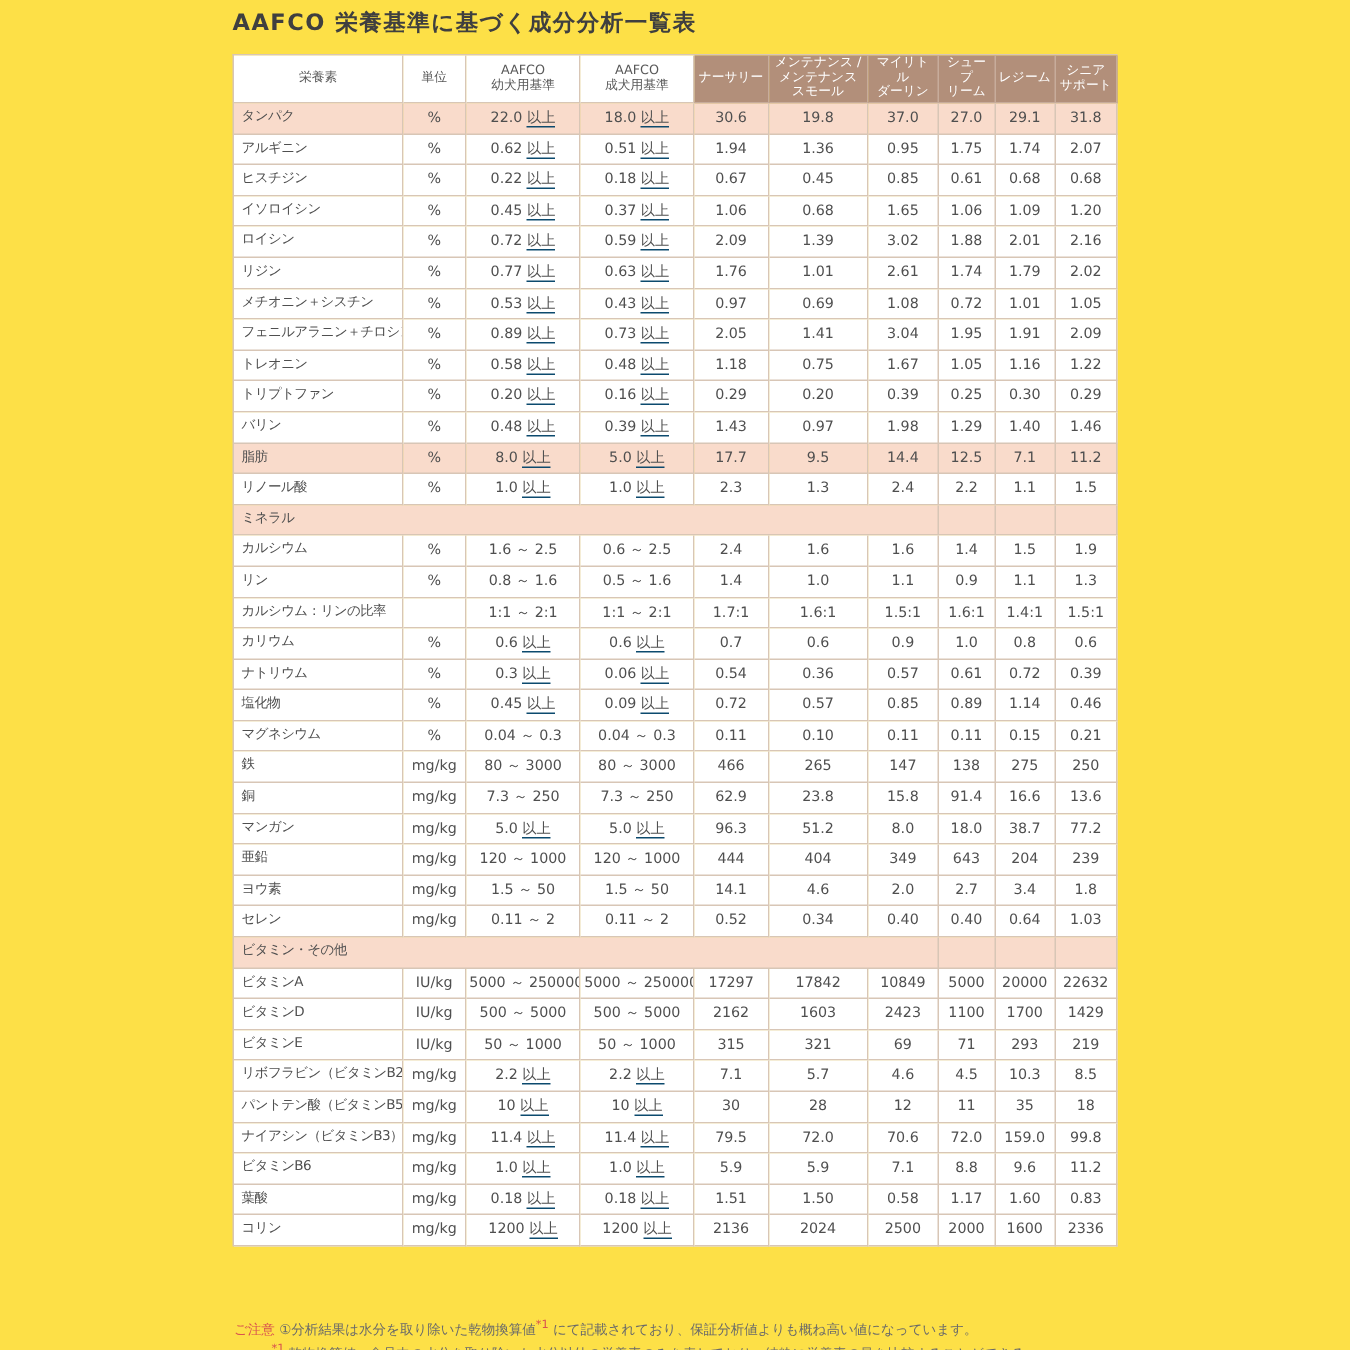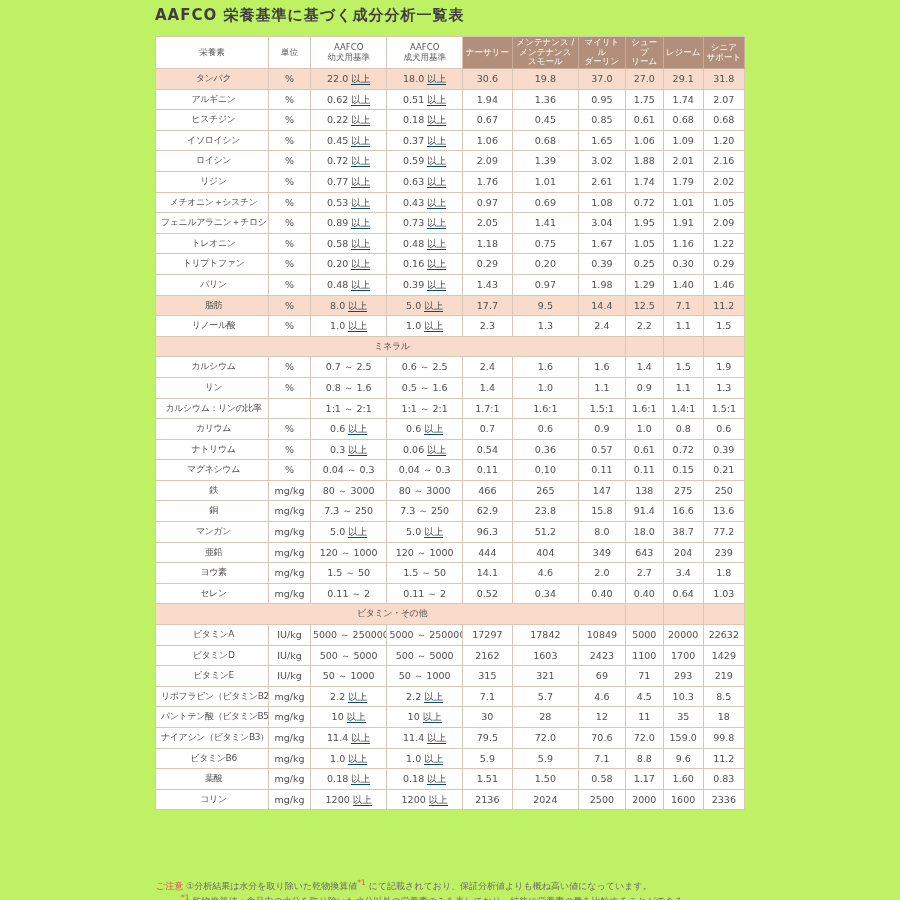--- a/index.html
+++ b/index.html
@@ -1,17 +1,17 @@
 <!DOCTYPE html>
 <html><head>
 <meta charset="utf-8">
 <style>
   html,body { margin:0; padding:0; background:#ffffff; }
   body { width:900px; height:900px; font-family:"DejaVu Sans","Liberation Sans",sans-serif; }
-  .page { position:relative; width:900px; height:900px; background:#bef264; overflow:hidden; }
+  .page { position:relative; width:900px; height:900px; background:#fde047; overflow:hidden; }
 
   .title {
     position:absolute; left:155px; top:6px;
     font-size:15px; font-weight:bold; color:#3f3f3f; letter-spacing:1px;
   }
 
   table.analysis {
     position:absolute; left:155px; top:36px; width:590px;
     table-layout:fixed; border-collapse:separate; border-spacing:0;
     border-top:1px solid #d8c6b6; border-left:1px solid #d8c6b6;
@@ -24,21 +24,21 @@
   }
   thead th {
     height:32px; font-size:8.5px; line-height:1.15;
     white-space:pre-line; vertical-align:middle; background:#ffffff; color:#585858;
   }
   thead th.product {
     background:#b28f7a; color:#ffffff;
     border-right-color:#c7ac9b; border-bottom-color:#c7ac9b;
   }
   tbody td { height:19.6px; line-height:19.6px; white-space:nowrap; background:#fff; }
-  td.label { text-align:center; padding-left:5px; font-size:9px; letter-spacing:-0.4px; }
+  td.label { text-align:left; padding-left:5px; font-size:9px; letter-spacing:-0.4px; }
   tr.highlight td, tr.section td { background:#f9dbcb; }
   .ijou { border-bottom:1px solid #0c4a6e; }
 
   .notes { position:absolute; left:156px; top:838px; width:610px; font-size:9px; color:#6a6a6a; line-height:1.35;margin-top:40px; }
   .note-red { color:#d9534f; }
   .sup { color:#d9534f; font-size:7.5px; vertical-align:super; }
   .note-line-2 { margin-left:25px; margin-top:1px; }
   .note-line-3 { margin-left:25px; margin-top:12px; }
 </style>
 </head>
@@ -241,21 +241,21 @@
         </tr>
         <tr class="section">
           <td class="label" colspan="7">ミネラル</td>
           <td></td>
           <td></td>
           <td></td>
         </tr>
         <tr class="normal">
           <td class="label">カルシウム</td>
           <td>%</td>
-          <td>0.7 ～ 2.5</td>
+          <td>1.6 ～ 2.5</td>
           <td>0.6 ～ 2.5</td>
           <td>2.4</td>
           <td>1.6</td>
           <td>1.6</td>
           <td>1.4</td>
           <td>1.5</td>
           <td>1.9</td>
         </tr>
         <tr class="normal">
           <td class="label">リン</td>
@@ -297,20 +297,32 @@
           <td class="label">ナトリウム</td>
           <td>%</td>
           <td>0.3 <span class="ijou">以上</span></td>
           <td>0.06 <span class="ijou">以上</span></td>
           <td>0.54</td>
           <td>0.36</td>
           <td>0.57</td>
           <td>0.61</td>
           <td>0.72</td>
           <td>0.39</td>
+        </tr>
+        <tr class="normal">
+          <td class="label">塩化物</td>
+          <td>%</td>
+          <td>0.45 <span class="ijou">以上</span></td>
+          <td>0.09 <span class="ijou">以上</span></td>
+          <td>0.72</td>
+          <td>0.57</td>
+          <td>0.85</td>
+          <td>0.89</td>
+          <td>1.14</td>
+          <td>0.46</td>
         </tr>
         <tr class="normal">
           <td class="label">マグネシウム</td>
           <td>%</td>
           <td>0.04 ～ 0.3</td>
           <td>0.04 ～ 0.3</td>
           <td>0.11</td>
           <td>0.10</td>
           <td>0.11</td>
           <td>0.11</td>

